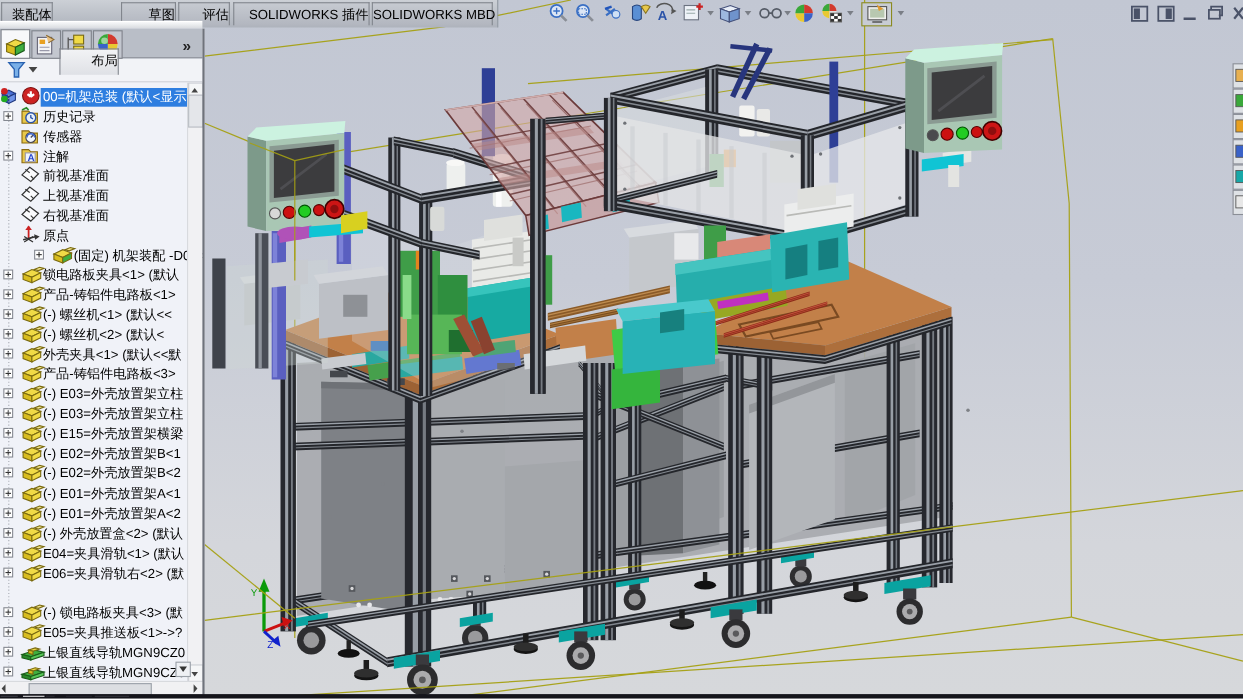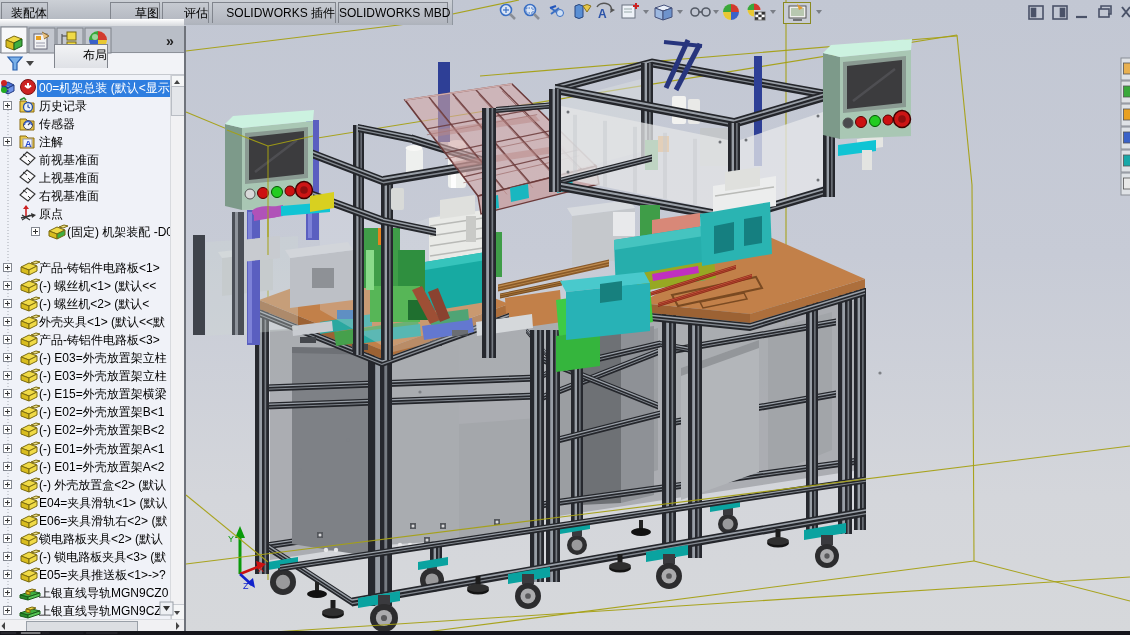--- a/index.html
+++ b/index.html
@@ -649,20 +649,30 @@
 <div class="trow" style="top:147px;margin-left:28px;">
         <div class="exp"></div>
         <svg class="ticon" width="24" height="18">
           <polygon points="3,9 11,5 19,8 11,12" fill="#f0da46" stroke="#7a6a10"></polygon>
           <polygon points="3,9 11,12 11,17 3,14" fill="#d8bc1e" stroke="#7a6a10"></polygon>
           <polygon points="11,12 19,8 19,13 11,17" fill="#3fae3f" stroke="#7a6a10"></polygon>
           <polygon points="13,5 18,3 22,4 17,6" fill="#f2e48a" stroke="#7a6a10"></polygon>
         </svg>
         <span class="txt">(固定) 机架装配 -D00&lt;1</span>
       </div>
+<div class="trow" style="top:164.95000000000002px;">
+        <div class="exp"></div>
+        <svg class="ticon" width="24" height="18">
+          <polygon points="3,9 11,5 19,8 11,12" fill="#f0da46" stroke="#7a6a10"></polygon>
+          <polygon points="3,9 11,12 11,17 3,14" fill="#d8bc1e" stroke="#7a6a10"></polygon>
+          <polygon points="11,12 19,8 19,13 11,17" fill="#f0da46" stroke="#7a6a10"></polygon>
+          <polygon points="13,5 18,3 22,4 17,6" fill="#f2e48a" stroke="#7a6a10"></polygon>
+        </svg>
+        <span class="txt">锁电路板夹具&lt;1&gt;  (默认</span>
+      </div>
 <div class="trow" style="top:183.0px;">
         <div class="exp"></div>
         <svg class="ticon" width="24" height="18">
           <polygon points="3,9 11,5 19,8 11,12" fill="#f0da46" stroke="#7a6a10"></polygon>
           <polygon points="3,9 11,12 11,17 3,14" fill="#d8bc1e" stroke="#7a6a10"></polygon>
           <polygon points="11,12 19,8 19,13 11,17" fill="#f0da46" stroke="#7a6a10"></polygon>
           <polygon points="13,5 18,3 22,4 17,6" fill="#f2e48a" stroke="#7a6a10"></polygon>
         </svg>
         <span class="txt">产品-铸铝件电路板&lt;1&gt;</span>
       </div>
@@ -798,30 +808,20 @@
       </div>
 <div class="trow" style="top:435.70000000000005px;">
         <div class="exp"></div>
         <svg class="ticon" width="24" height="18">
           <polygon points="3,9 11,5 19,8 11,12" fill="#f0da46" stroke="#7a6a10"></polygon>
           <polygon points="3,9 11,12 11,17 3,14" fill="#d8bc1e" stroke="#7a6a10"></polygon>
           <polygon points="11,12 19,8 19,13 11,17" fill="#f0da46" stroke="#7a6a10"></polygon>
           <polygon points="13,5 18,3 22,4 17,6" fill="#f2e48a" stroke="#7a6a10"></polygon>
         </svg>
         <span class="txt">E06=夹具滑轨右&lt;2&gt;  (默</span>
-      </div>
-<div class="trow" style="top:453.75px;">
-        <div class="exp"></div>
-        <svg class="ticon" width="24" height="18">
-          <polygon points="3,9 11,5 19,8 11,12" fill="#f0da46" stroke="#7a6a10"></polygon>
-          <polygon points="3,9 11,12 11,17 3,14" fill="#d8bc1e" stroke="#7a6a10"></polygon>
-          <polygon points="11,12 19,8 19,13 11,17" fill="#f0da46" stroke="#7a6a10"></polygon>
-          <polygon points="13,5 18,3 22,4 17,6" fill="#f2e48a" stroke="#7a6a10"></polygon>
-        </svg>
-        <span class="txt">锁电路板夹具&lt;2&gt;  (默认</span>
       </div>
 <div class="trow" style="top:471.8px;text-align:center;">
         <div class="exp"></div>
         <svg class="ticon" width="24" height="18">
           <polygon points="3,9 11,5 19,8 11,12" fill="#f0da46" stroke="#7a6a10"></polygon>
           <polygon points="3,9 11,12 11,17 3,14" fill="#d8bc1e" stroke="#7a6a10"></polygon>
           <polygon points="11,12 19,8 19,13 11,17" fill="#f0da46" stroke="#7a6a10"></polygon>
           <polygon points="13,5 18,3 22,4 17,6" fill="#f2e48a" stroke="#7a6a10"></polygon>
         </svg>
         <span class="txt">(-) 锁电路板夹具&lt;3&gt;  (默</span>

